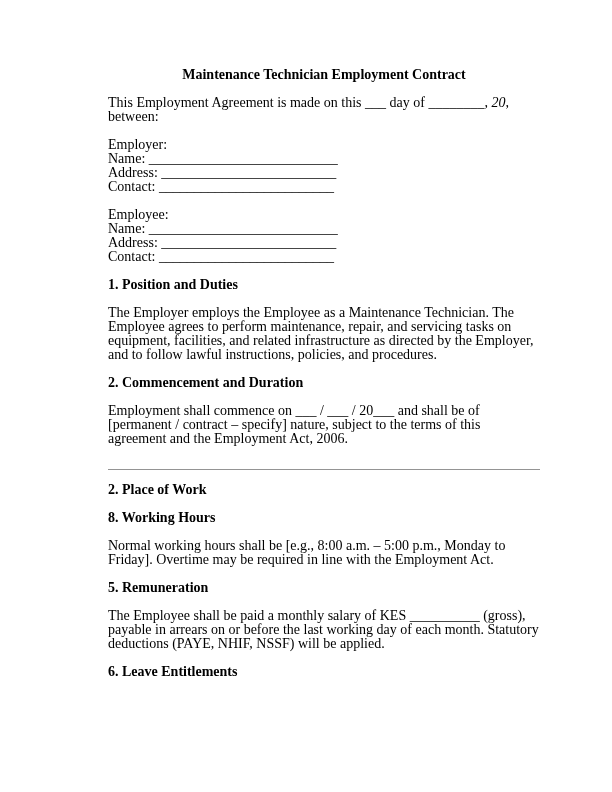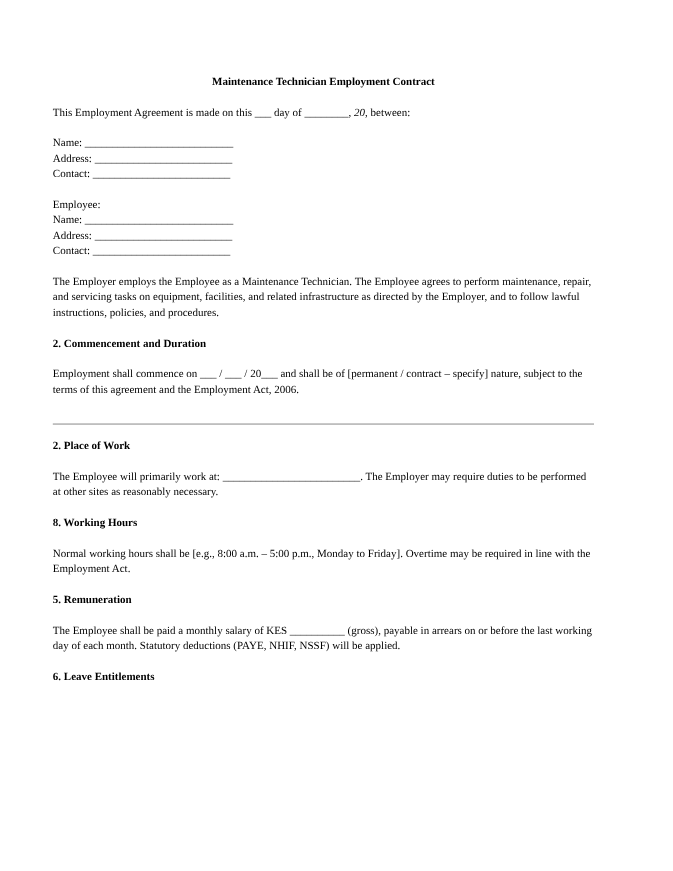--- a/index.html
+++ b/index.html
@@ -7,25 +7,25 @@
     margin: 0;
     padding: 0;
     background: #ffffff;
   }
   .page {
     position: relative;
     width: 612px;
     height: 792px;
     margin: 0 auto;
     box-sizing: border-box;
-    padding: 68px 72px 0 48px;
+    padding: 68px 72px 0 108px;
     background: #ffffff;
     color: #000000;
     font-family: "Liberation Serif", "DejaVu Serif", serif;
-    font-size: 10px;
+    font-size: 14px;
     line-height: 14px;
     overflow: hidden;
   }
   .page > div, .page > p {
     margin: 0 0 14px 0;
     padding: 0;
   }
   .doc-title {
     text-align: center;
     font-weight: bold;
@@ -48,41 +48,42 @@
 </head>
 <body>
 
 <div class="page">
 
   <div class="doc-title">Maintenance Technician Employment Contract</div>
 
   <p><span>This Employment Agreement is made on this ___ day of ________, </span><span class="year-italic">20</span><span>, between:</span></p>
 
   <div class="block">
+    <div class="line">Employer:</div>
     <div class="line"><span>Name:</span> <span>___________________________</span></div>
     <div class="line"><span>Address:</span> <span>_________________________</span></div>
     <div class="line"><span>Contact:</span> <span>_________________________</span></div>
   </div>
 
   <div class="block">
     <div class="line">Employee:</div>
     <div class="line"><span>Name:</span> <span>___________________________</span></div>
     <div class="line"><span>Address:</span> <span>_________________________</span></div>
     <div class="line"><span>Contact:</span> <span>_________________________</span></div>
   </div>
 
+  <div class="sec-h">1. Position and Duties</div>
   <p>The Employer employs the Employee as a Maintenance Technician. The Employee agrees to perform maintenance, repair, and servicing tasks on equipment, facilities, and related infrastructure as directed by the Employer, and to follow lawful instructions, policies, and procedures.</p>
 
   <div class="sec-h">2. Commencement and Duration</div>
   <p>Employment shall commence on ___ / ___ / 20___ and shall be of [permanent / contract – specify] nature, subject to the terms of this agreement and the Employment Act, 2006.</p>
 
   <hr class="divider">
 
   <div class="sec-h">2. Place of Work</div>
-  <p>The Employee will primarily work at: _________________________. The Employer may require duties to be performed at other sites as reasonably necessary.</p>
 
   <div class="sec-h">8. Working Hours</div>
   <p>Normal working hours shall be [e.g., 8:00 a.m. – 5:00 p.m., Monday to Friday]. Overtime may be required in line with the Employment Act.</p>
 
   <div class="sec-h">5. Remuneration</div>
   <p>The Employee shall be paid a monthly salary of KES __________ (gross), payable in arrears on or before the last working day of each month. Statutory deductions (PAYE, NHIF, NSSF) will be applied.</p>
 
   <div class="sec-h">6. Leave Entitlements</div>
 
 </div>

